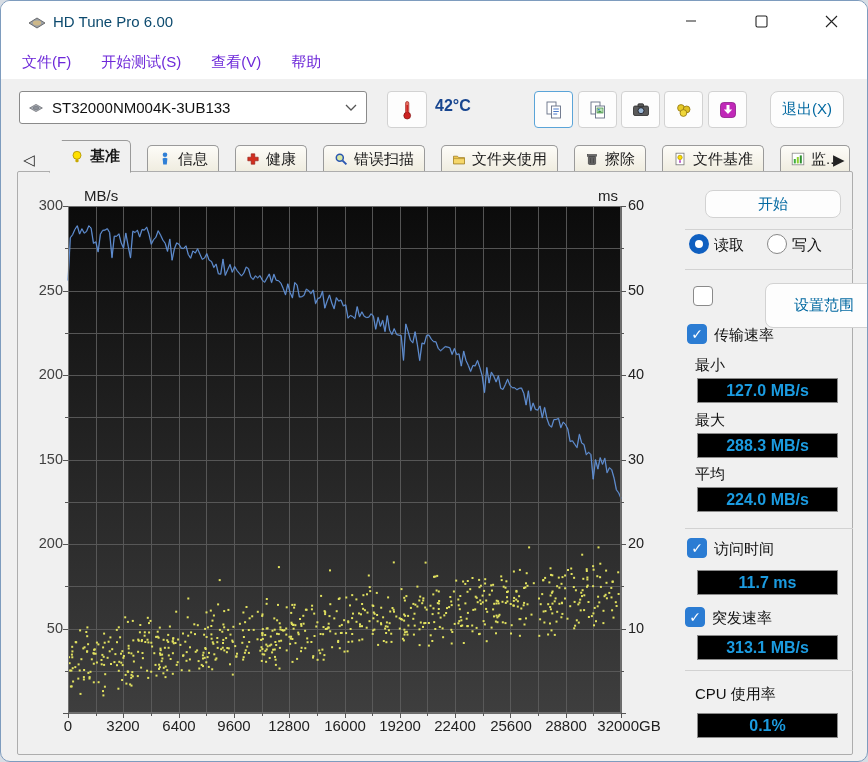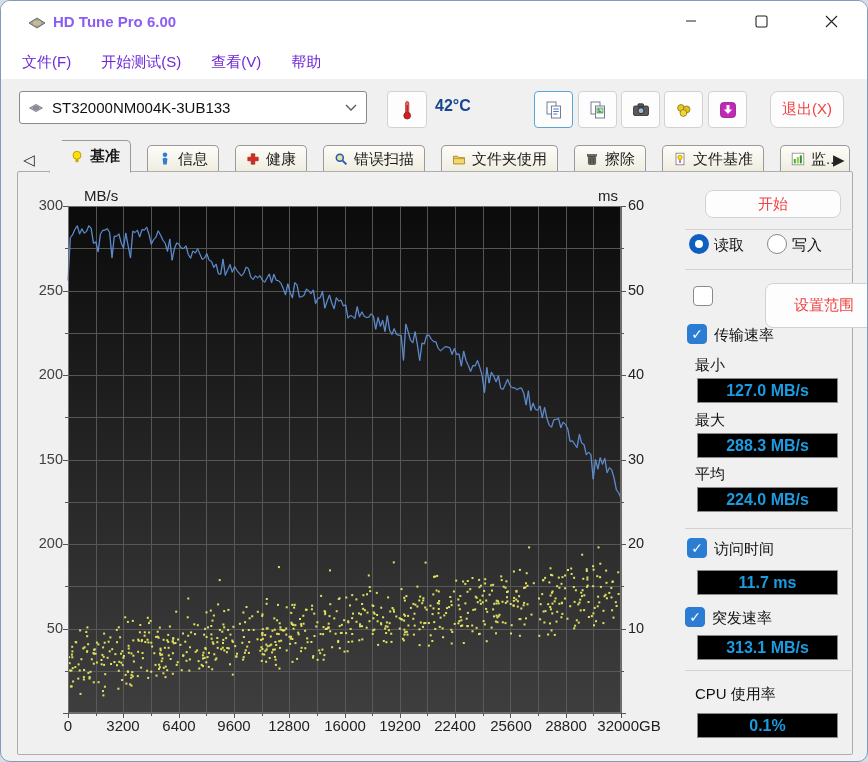--- a/index.html
+++ b/index.html
@@ -5,33 +5,33 @@
   html,body{margin:0;padding:0;background:#d7dde4;}
   *{box-sizing:border-box;}
   .window{
     position:relative;width:868px;height:762px;background:#f0f0f0;
     border:1px solid #7e9cbe;border-radius:10px;overflow:hidden;
     font-family:"Liberation Sans","DejaVu Sans",sans-serif;color:#1a1a1a;
   }
   .abs{position:absolute;}
   
   .titlebar{position:absolute;left:0;top:0;width:100%;height:44px;background:#ffffff;}
-  .title-text{position:absolute;left:52px;top:12px;font-size:15px;font-weight:700;color:#8b5cf6;}
+  .title-text{position:absolute;left:52px;top:12px;font-size:15px;font-weight:400;color:#0c4a6e;}
   .win-btn{position:absolute;top:0;width:46px;height:40px;display:flex;align-items:center;justify-content:center;cursor:default;}
   
   .menubar{position:absolute;left:0;top:44px;width:100%;height:34px;background:#ffffff;display:flex;align-items:center;padding-left:6px;}
   .menu-item{padding:0 15px;font-size:15px;height:34px;line-height:34px;color:#6d28d9;}
   
   .toolbar{position:absolute;left:0;top:78px;width:100%;height:58px;background:#f0f0f0;}
   .combo{position:absolute;left:18px;top:12px;width:348px;height:33px;background:#fff;border:1px solid #8a8a8a;border-radius:3px;display:flex;align-items:center;padding:0 8px;}
   .combo-text{font-size:15px;margin-left:8px;color:#111;flex:1;white-space:nowrap;overflow:hidden;}
   .tb-btn{position:absolute;top:12px;width:39px;height:37px;background:#fdfdfd;border:1px solid #d2d2d2;border-radius:4px;display:flex;align-items:center;justify-content:center;}
   .tb-btn.focused{border:1px solid #5aa4d8;}
   .temp-text{position:absolute;left:434px;top:18px;font-size:16px;font-weight:bold;color:#17458f;}
-  .text-btn{background:#fdfdfd;border:1px solid #d2d2d2;border-radius:8px;font-size:15px;color:#ef4444;display:flex;align-items:center;justify-content:center;}
+  .text-btn{background:#fdfdfd;border:1px solid #d2d2d2;border-radius:8px;font-size:15px;color:#0369a1;display:flex;align-items:center;justify-content:center;}
   
   .tabstrip{position:absolute;left:0;top:136px;width:100%;height:35px;}
   .tabs-row{position:absolute;left:48px;bottom:0;display:flex;align-items:flex-end;gap:16px;}
   .tab{height:27px;display:flex;align-items:center;gap:6px;padding:0 10px;border:1px solid #9a9a9a;border-bottom:none;border-radius:5px 5px 0 0;background:linear-gradient(#fdfcf8,#efecdf);font-size:15px;white-space:nowrap;}
   .tab.active{height:33px;background:#f0f0f0;font-weight:bold;position:relative;z-index:3;padding-left:20px;border-bottom:1px solid #f0f0f0;margin-bottom:-1px;clip-path:polygon(13px 0,100% 0,100% 100%,0 100%);}
   .tab-scroll{position:absolute;bottom:3px;font-size:15px;color:#222;}
   
   .panel{position:absolute;left:16px;top:170px;width:836px;height:584px;background:#f0f0f0;border:1px solid #adadad;border-radius:2px;}
   
   .axis-unit{position:absolute;font-size:15px;color:#222;}

